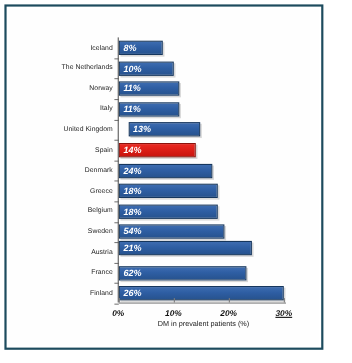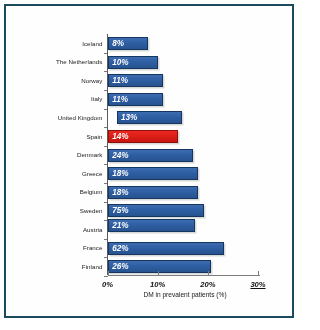--- a/index.html
+++ b/index.html
@@ -185,35 +185,35 @@
           <span class="bar-value">18%</span>
         </div>
         <div class="cat-label" style="top: 185.3px; right: 197.5px;">Belgium</div>
         <div class="tick-y" style="top: 201.5px;"></div>
         <div class="bar blue" style="left: 108.2px; top: 185.8px; width: 90.3px;">
           <span class="bar-value">18%</span>
         </div>
         <div class="cat-label" style="top: 203.9px; right: 197.5px;">Sweden</div>
         <div class="tick-y" style="top: 220.1px;"></div>
         <div class="bar blue" style="left: 108.2px; top: 204.4px; width: 95.3167px;">
-          <span class="bar-value">75%</span>
+          <span class="bar-value">54%</span>
         </div>
         <div class="cat-label" style="top: 222.5px; right: 197.5px;">Austria</div>
         <div class="tick-y" style="top: 238.7px;"></div>
-        <div class="bar blue" style="left: 108.2px; top: 219px; width: 87px;">
+        <div class="bar blue" style="left: 108.2px; top: 219px; width: 121px;">
           <span class="bar-value">21%</span>
         </div>
         <div class="cat-label" style="top: 241.1px; right: 197.5px;">France</div>
         <div class="tick-y" style="top: 257.3px;"></div>
         <div class="bar blue" style="left: 108.2px; top: 241.6px; width: 115.383px;">
           <span class="bar-value">62%</span>
         </div>
         <div class="cat-label" style="top: 259.7px; right: 197.5px;">Finland</div>
         <div class="tick-y" style="top: 275.9px;"></div>
-        <div class="bar blue" style="left: 108.2px; top: 260.2px; width: 103px;">
+        <div class="bar blue" style="left: 108.2px; top: 260.2px; width: 150px;">
           <span class="bar-value">26%</span>
         </div>
       </div>
 
     <div id="yaxis" style="top: 34px; height: 240.8px;"></div>
     <div id="xaxis" style="left: 107.5px; top: 274.8px; width: 152.5px;"></div>
 
     <div id="xticks-layer">
         <div class="tick-x" style="left: 107.5px; top: 270.8px;"></div>
         <div class="xtick-label" style="left: 87.5px; top: 279.8px;">0%</div>

